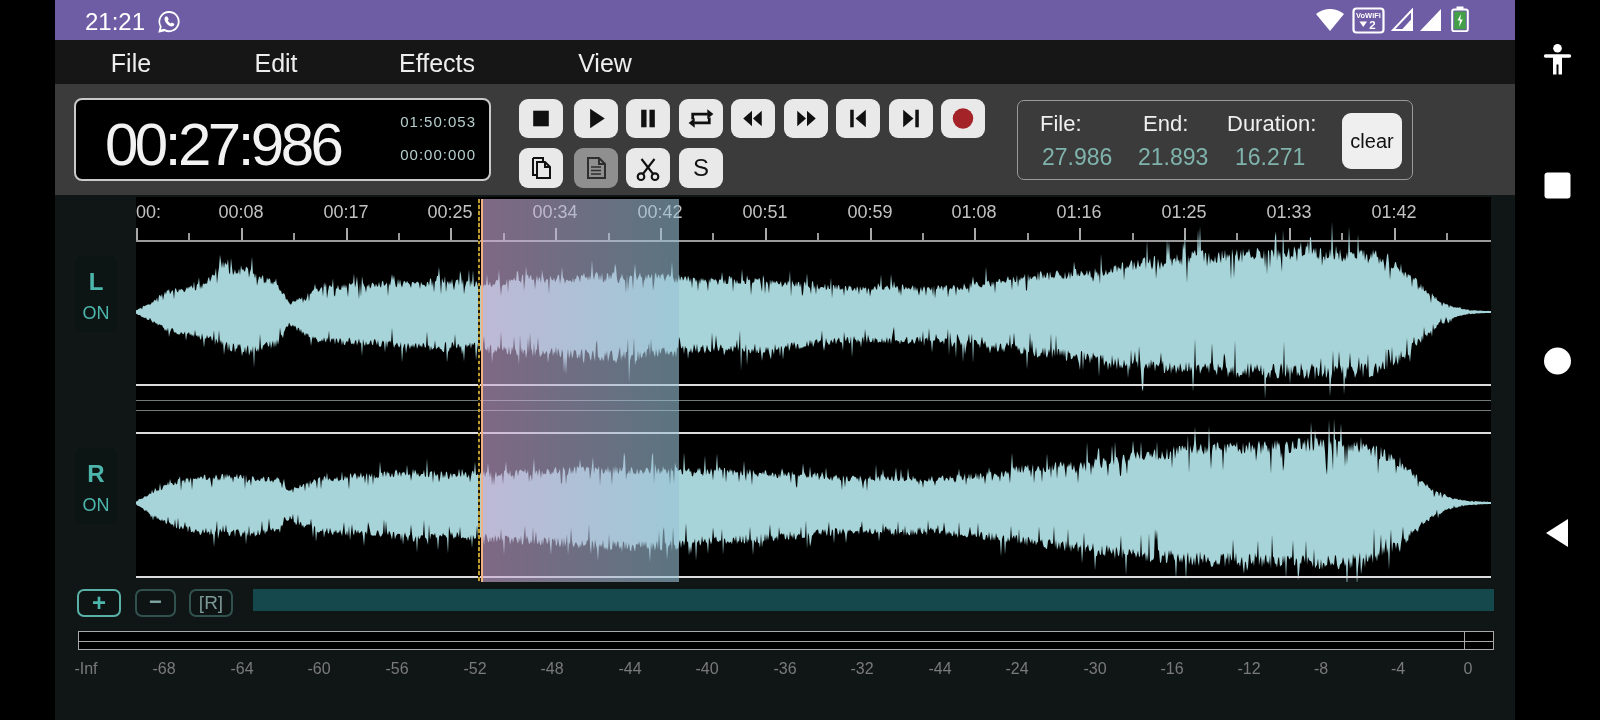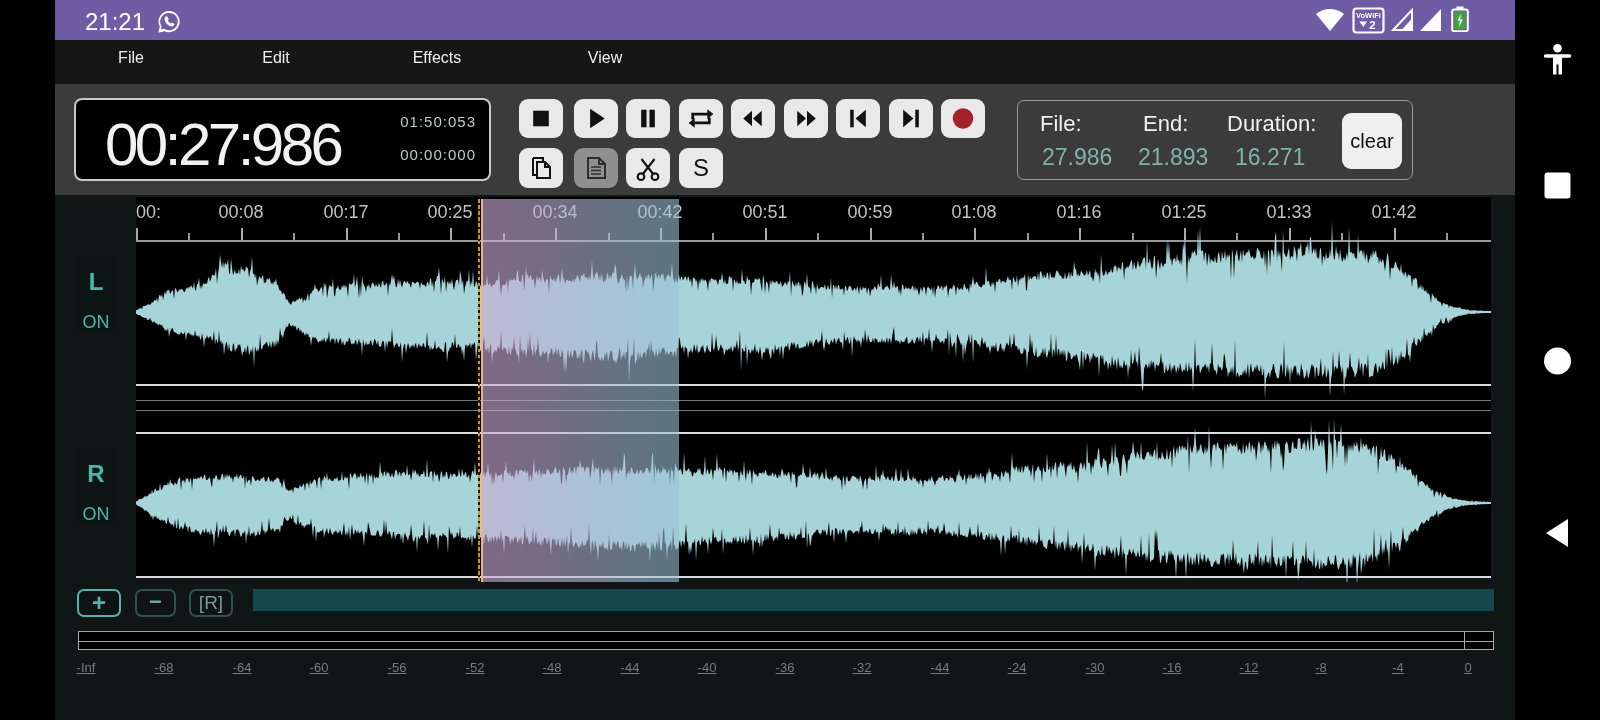--- a/index.html
+++ b/index.html
@@ -1,20 +1,20 @@
 <!DOCTYPE html>
 <html><head><meta charset="utf-8"><style>
 * { margin:0; padding:0; box-sizing:border-box; }
 html,body { width:1600px; height:720px; background:#000; overflow:hidden;
   font-family:"Liberation Sans", sans-serif; }
 #app { position:absolute; left:55px; top:0; width:1460px; height:720px; background:#101616; }
 #nav { position:absolute; left:1515px; top:0; width:85px; height:720px; background:#000; }
 #status { position:absolute; left:0; top:0; width:1460px; height:40px; background:#6e5ca4; color:#fff; }
 #menu { position:absolute; left:0; top:40px; width:1460px; height:44px; background:#161616; }
-#menu span { position:absolute; top:9px; color:#eee; font-size:16px; transform:translateX(-50%); }
+#menu span { position:absolute; top:9px; color:#eee; font-size:25px; transform:translateX(-50%); }
 #toolbar { position:absolute; left:0; top:84px; width:1527px; height:111px; background:#3b3b3b; }
 #timebox { position:absolute; left:19px; top:14px; width:417px; height:83px; background:#000;
   border:2px solid #c9c9c9; border-radius:8px; }
 #bigtime { position:absolute; left:29px; top:10px; font-size:60px; color:#f2f2f2; letter-spacing:-3.5px; }
 .smtime { position:absolute; right:13px; color:#b7cecd; font-size:15px; letter-spacing:1px; }
 .tb { position:absolute; width:44px; height:39px; background:#e9e9e9; border-radius:9px; }
 #selpanel { position:absolute; left:962px; top:16px; width:396px; height:80px;
   border:1px solid #9a9a9a; border-radius:7px; }
 #selpanel .lab { position:absolute; top:10px; color:#f0f0f0; font-size:22px; }
 #selpanel .val { position:absolute; top:43px; color:#7fb3ac; font-size:23px; }
@@ -22,34 +22,34 @@
   border-radius:9px; color:#111; font-size:20px; text-align:center; line-height:56px; }
 #main { position:absolute; left:0; top:195px; width:1460px; height:525px; background:#101616; }
 #wfbg { position:absolute; left:81px; top:2px; width:1355px; height:380px; background:#000; }
 .rl { position:absolute; top:5px; color:#c2c2c2; font-size:18px; transform:translateX(-50%); }
 .tkM { position:absolute; top:31px; width:2px; height:14px; background:#a9a9a9; }
 .tkm { position:absolute; top:36px; width:2px; height:9px; background:#989898; }
 .hline { position:absolute; left:0; width:1355px; }
 .chbtn { position:absolute; left:20px; width:42px; height:76px; background:#0c1414;
   border-radius:7px; text-align:center; color:#4db6ac; }
 .chbtn .big { font-size:24px; font-weight:bold; margin-top:12px; }
-.chbtn .sm { font-size:18px; margin-top:16px; }
+.chbtn .sm { font-size:18px; margin-top:7px; }
 #selov { position:absolute; left:345px; top:2px; width:198px; height:385px;
   background:linear-gradient(90deg, rgba(205,168,212,0.62), rgba(152,194,213,0.60)); }
 #ph1 { position:absolute; left:342px; top:2px; width:2px; height:385px;
   background:repeating-linear-gradient(180deg,#bf9c30 0 3.5px,#201a06 3.5px 6px); }
 #ph2 { position:absolute; left:344.5px; top:2px; width:2.5px; height:385px; background:#f0b183; }
 .zb { position:absolute; top:394px; height:28px; background:#0e1414; border-radius:7px;
   color:#4db6ac; text-align:center; }
 #scroll { position:absolute; left:198px; top:394px; width:1241px; height:22px; background:#15484d; }
 #meter { position:absolute; left:23px; top:436px; width:1416px; height:19px; background:#000;
   border:1px solid #a8a8a8; }
 #meter .mid { position:absolute; left:0; top:8.5px; width:100%; height:1px; background:#a8a8a8; }
 #meter .vend { position:absolute; left:1385px; top:0; width:1px; height:100%; background:#a8a8a8; }
-.db { position:absolute; top:465px; color:#7a7a7a; font-size:13px; transform:translateX(-50%);text-decoration:underline; }
+.db { position:absolute; top:465px; color:#7a7a7a; font-size:16px; transform:translateX(-50%); }
 .navicon { position:absolute; left:0; width:85px; text-align:center; }
 </style></head>
 <body>
 <div id="app">
   <div id="status">
     <div style="position:absolute;left:30px;top:8px;font-size:24px;font-weight:normal;">21:21</div>
     <svg style="position:absolute;left:101px;top:9px" width="26" height="26" viewBox="0 0 24 24">
       <path fill-rule="evenodd" d="M12.1 1.8 a9.8 9.8 0 0 0 -8.6 14.5 L2.1 22 l5.8 -1.5 A9.8 9.8 0 1 0 12.1 1.8 z M12.1 3.6 a8 8 0 1 1 -4.2 14.8 l-0.4 -0.2 -3 0.8 0.8 -2.9 -0.3 -0.4 A8 8 0 0 1 12.1 3.6 z" fill="#fff"></path>
       <path d="M8.7 7 c-1.5 1.5 -1 4 1 6.3 c2 2.4 4.5 3.4 6.4 2.5 l1 -1.9 -2.4 -1.5 -1 1 c-1 -0.5 -2.4 -1.9 -2.9 -2.9 l1 -1 -1.4 -2.5 z" fill="#fff"></path>
     </svg>

